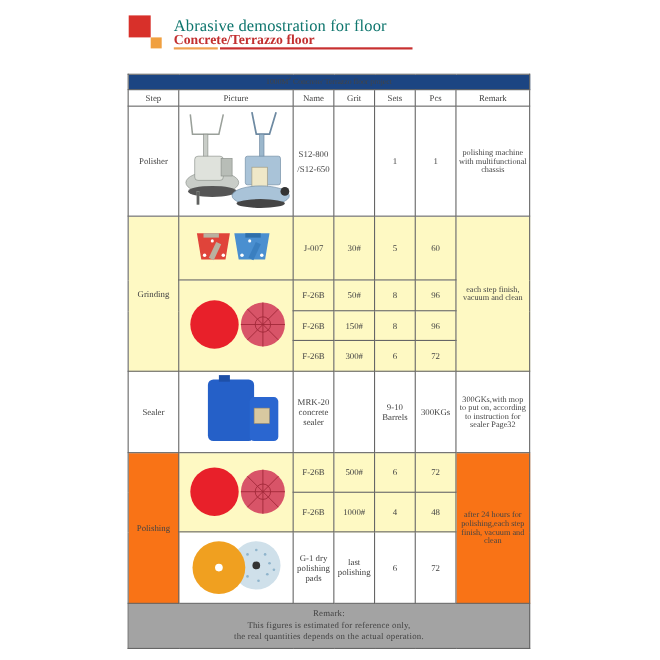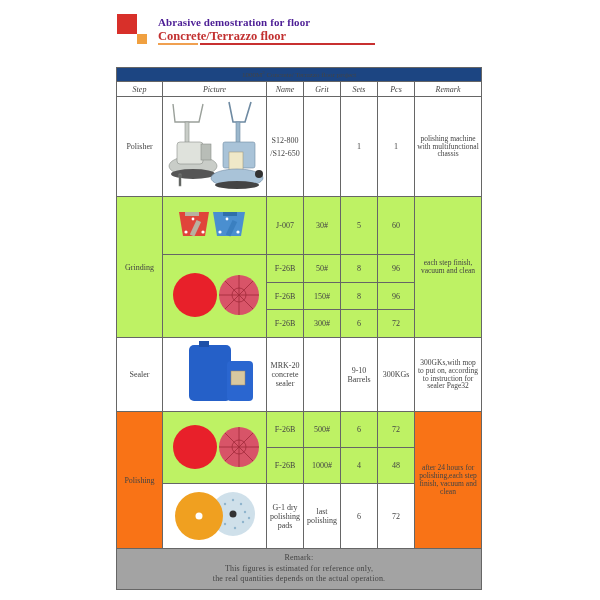--- a/index.html
+++ b/index.html
@@ -1,31 +1,31 @@
 <!DOCTYPE html>
 <html><head>
 <meta charset="utf-8">
 <style>
   html, body { margin:0; padding:0; background:#ffffff; }
   body { width:600px; height:600px; position:relative; overflow:hidden; font-family:"Liberation Serif","DejaVu Serif",serif; color:#333; }
 
   .logo-big { position:absolute; left:117px; top:14px; width:20px; height:20px; background:#d8302a; }
   .logo-small { position:absolute; left:137px; top:34px; width:10px; height:10px; background:#f0a040; }
-  .title1 { position:absolute; left:158px; top:16px; font-size:11px; font-weight:bold; color:#4c1d95; letter-spacing:0.1px; white-space:nowrap; }
+  .title1 { position:absolute; left:158px; top:16px; font-size:15px; font-weight:normal; color:#0f766e; letter-spacing:0.1px; white-space:nowrap; }
   .title2 { position:absolute; left:158px; top:29px; font-size:12.5px; font-weight:bold; color:#c23030; white-space:nowrap; }
   .rule-orange { position:absolute; left:158px; top:43px; width:40px; height:2px; background:#f0a050; }
   .rule-red { position:absolute; left:200px; top:43px; width:175px; height:2px; background:#c83030; }
 
   table.grid { position:absolute; left:116px; top:67px; width:365px; border-collapse:collapse; table-layout:fixed; font-size:8px; }
   table.grid td, table.grid th { border:1px solid #666; padding:0 2px; text-align:center; vertical-align:middle; font-weight:normal; color:#444; }
   th.caption { background:#1c4582; color:#fff; font-weight:bold; font-size:7px; height:13px; border:1px solid #1c4582; }
   th.caption sup { font-size:5px; }
-  tr.hdr th { height:14px; font-size:8px; color:#444; background:#fff;font-style:italic; }
+  tr.hdr th { height:14px; font-size:8px; color:#444; background:#fff; }
   td.remark { text-align:left; font-size:7.5px; line-height:1.05; padding-left:3px; }
-  .gray td { background:#bef264; }
+  .gray td { background:#fef9c3; }
   td.pic { padding:0; }
   td.left { text-align:left; }
   .footer td { background:#a3a3a3; text-align:left; padding-left:80px; font-size:8px; line-height:1.3; height:40px; letter-spacing:0.2px; }
 </style>
 </head>
 <body>
 
 <div class="logo-big"></div>
 <div class="logo-small"></div>
 <div class="title1">Abrasive demostration for floor</div>

